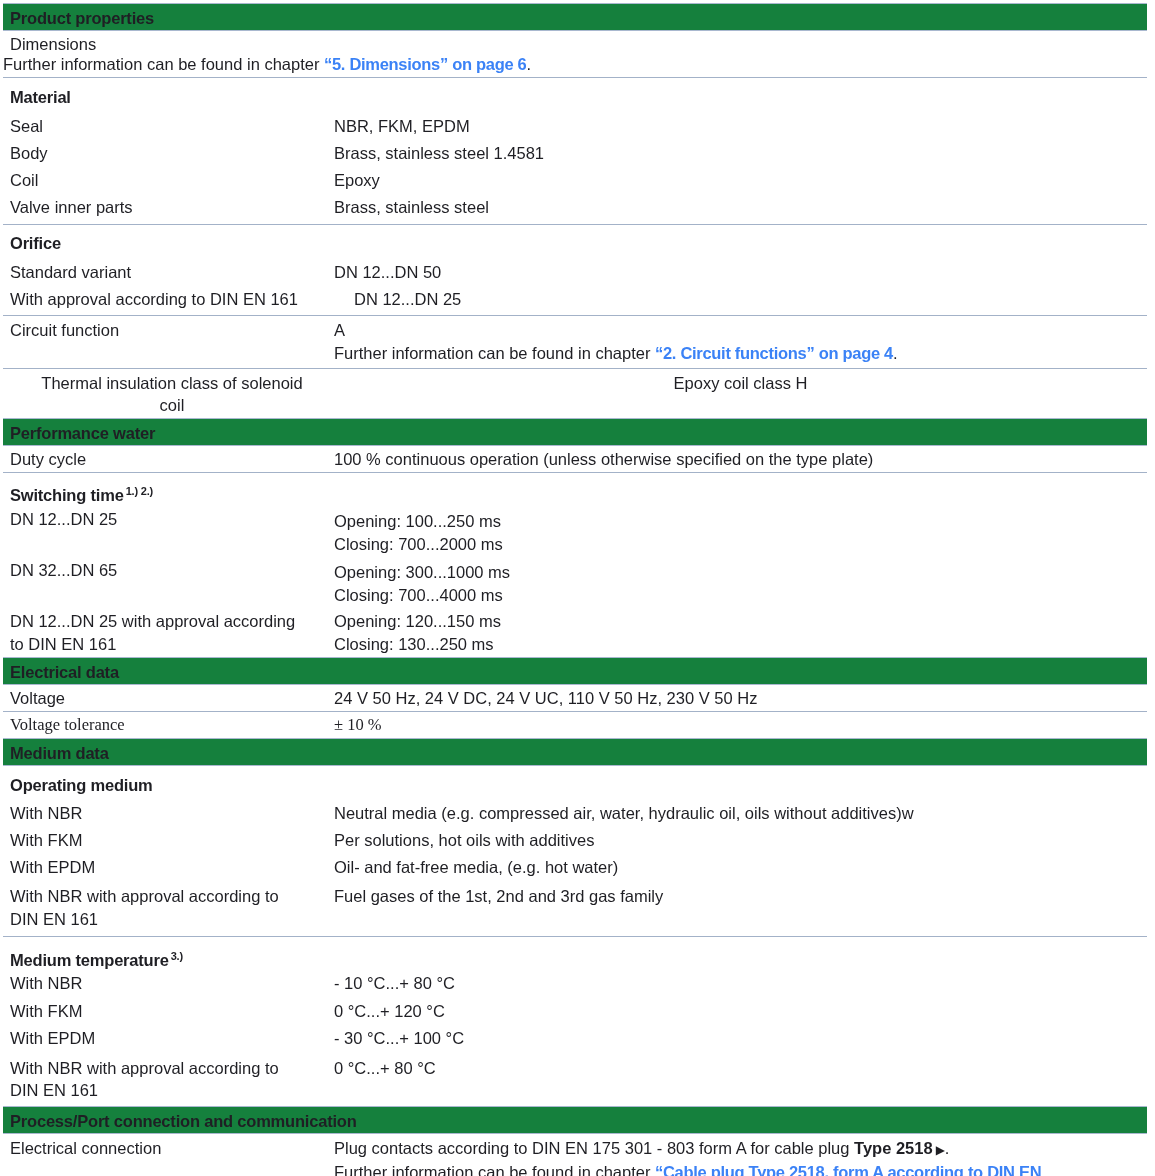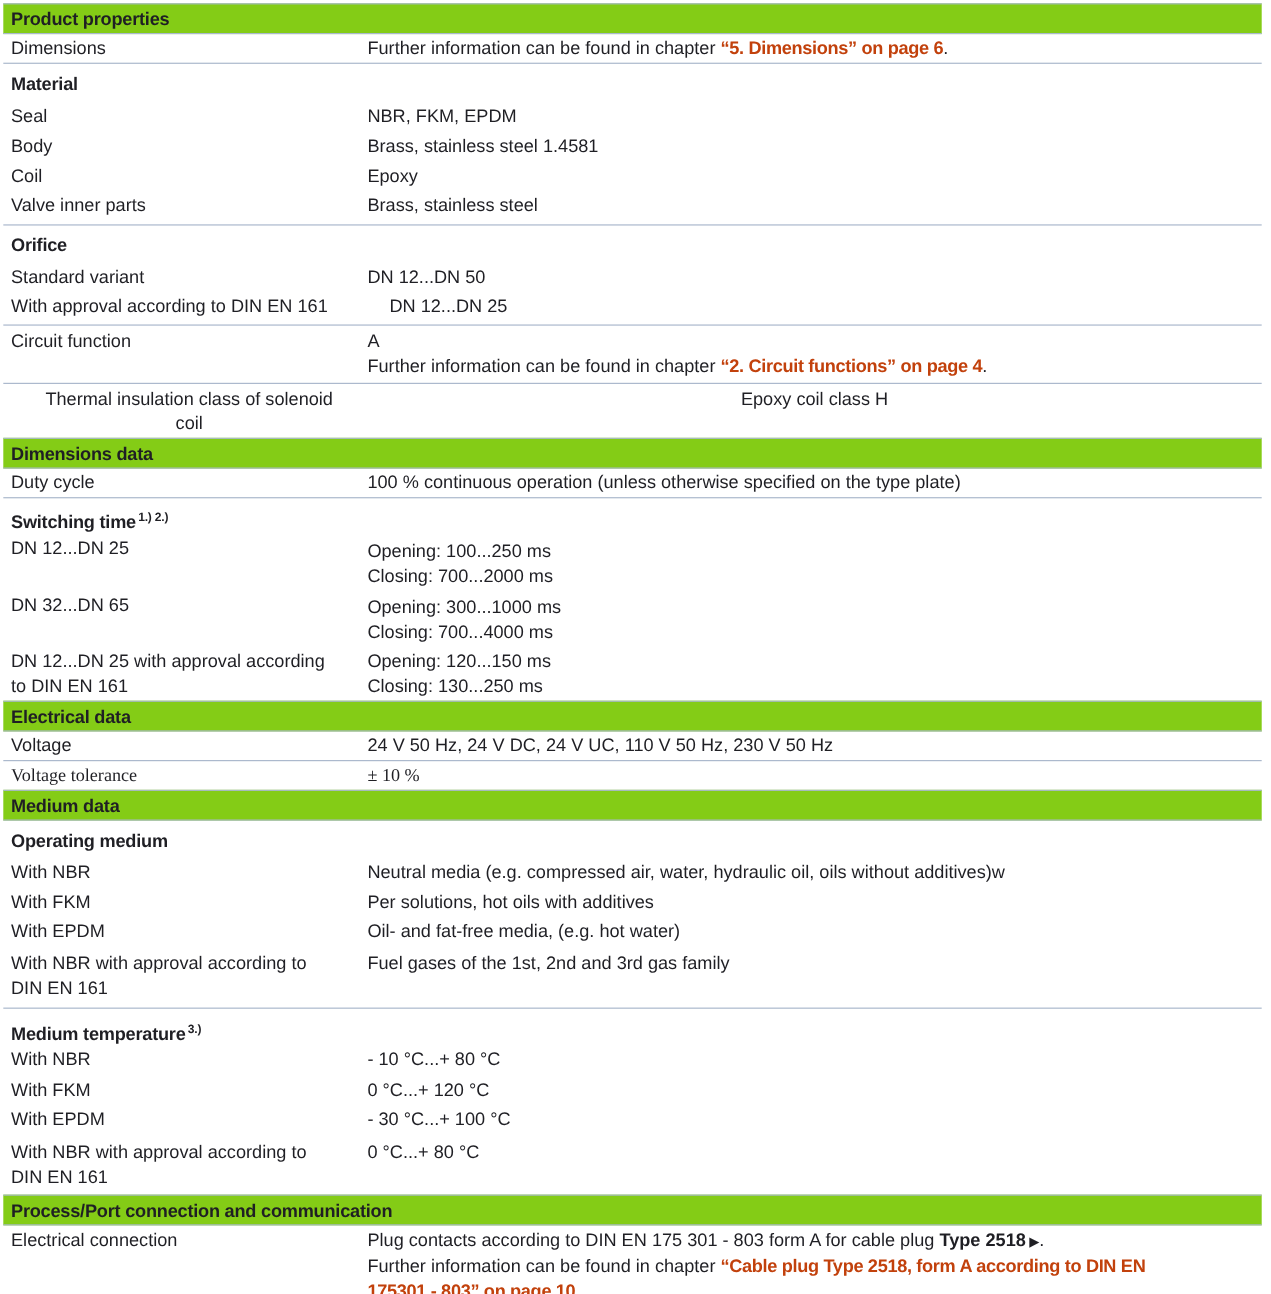--- a/index.html
+++ b/index.html
@@ -3,45 +3,45 @@
 <meta charset="utf-8">
 <style>
   html, body { margin: 0; padding: 0; background: #ffffff; }
   body {
     width: 1155px; height: 1176px; overflow: hidden;
     font-family: "Liberation Sans", "DejaVu Sans", sans-serif;
     font-size: 16.5px; color: #1f1f24;
   }
   .sheet { position: absolute; left: 3px; top: 3px; width: 1144px; }
   .hdr {
-    background: #84cc16; font-weight: bold; height: 28px; line-height: 28px;
+    background: #15803d; font-weight: bold; height: 28px; line-height: 28px;
     padding-left: 7px; border-top: 1px solid #a9b8cf; border-bottom: 1px solid #a9b8cf;
     box-sizing: border-box; letter-spacing: -0.2px;
   }
   .grp { border-bottom: 1.5px solid #a3b2c8; }
   .grp-title { font-weight: bold; padding: 7px 0 0 7px; height: 20px; line-height: 20px; letter-spacing: -0.2px; }
   .row { display: flex; line-height: 22.5px; }
   .row .k { width: 331px; padding-left: 7px; box-sizing: border-box; flex: none; }
   .row .v { flex: 1; }
   .pad-top { padding-top: 3px; }
   .pad-bot { padding-bottom: 3px; }
-  .link { color: #c2410c; font-weight: bold; letter-spacing: -0.3px; }
+  .link { color: #3b82f6; font-weight: bold; letter-spacing: -0.3px; }
   .bold { font-weight: bold; }
   sup { font-size: 11px; font-weight: bold; vertical-align: 6px; margin-left: 2px; }
   .arrow { font-size: 12px; margin-left: 3px; }
 </style>
 </head>
 <body>
 
 <div class="sheet">
 
   <div class="hdr">Product properties</div>
 
   <div class="grp">
-    <div class="row pad-top pad-bot" style="line-height:20px;">
+    <div class="row pad-top pad-bot" style="line-height:20px;flex-direction:column;">
       <div class="k">Dimensions</div>
       <div class="v">
         <span>Further information can be found in chapter </span><span class="link">“5. Dimensions” on page 6</span><span>.</span>
       </div>
     </div>
   </div>
 
   <div class="grp" style="padding-bottom:3px;">
     <div class="grp-title" style="padding-top:9px;padding-bottom:6px;">Material</div>
     <div class="row" style="line-height:27px;">
@@ -87,21 +87,21 @@
   <div>
     <div class="row pad-top" style="line-height:22px;padding-bottom:2px;text-align:center;">
       <div class="k">
         <div>Thermal insulation class of solenoid</div>
         <div>coil</div>
       </div>
       <div class="v">Epoxy coil class H</div>
     </div>
   </div>
 
-  <div class="hdr">Dimensions data</div>
+  <div class="hdr">Performance water</div>
 
   <div class="grp">
     <div class="row pad-top pad-bot" style="line-height:20px;">
       <div class="k">Duty cycle</div>
       <div class="v">100 % continuous operation (unless otherwise specified on the type plate)</div>
     </div>
   </div>
 
   <div style="padding-bottom:2px;">
     <div class="grp-title" style="padding-top:8px;padding-bottom:4px;"><span>Switching time</span><sup>1.) 2.)</sup></div>

